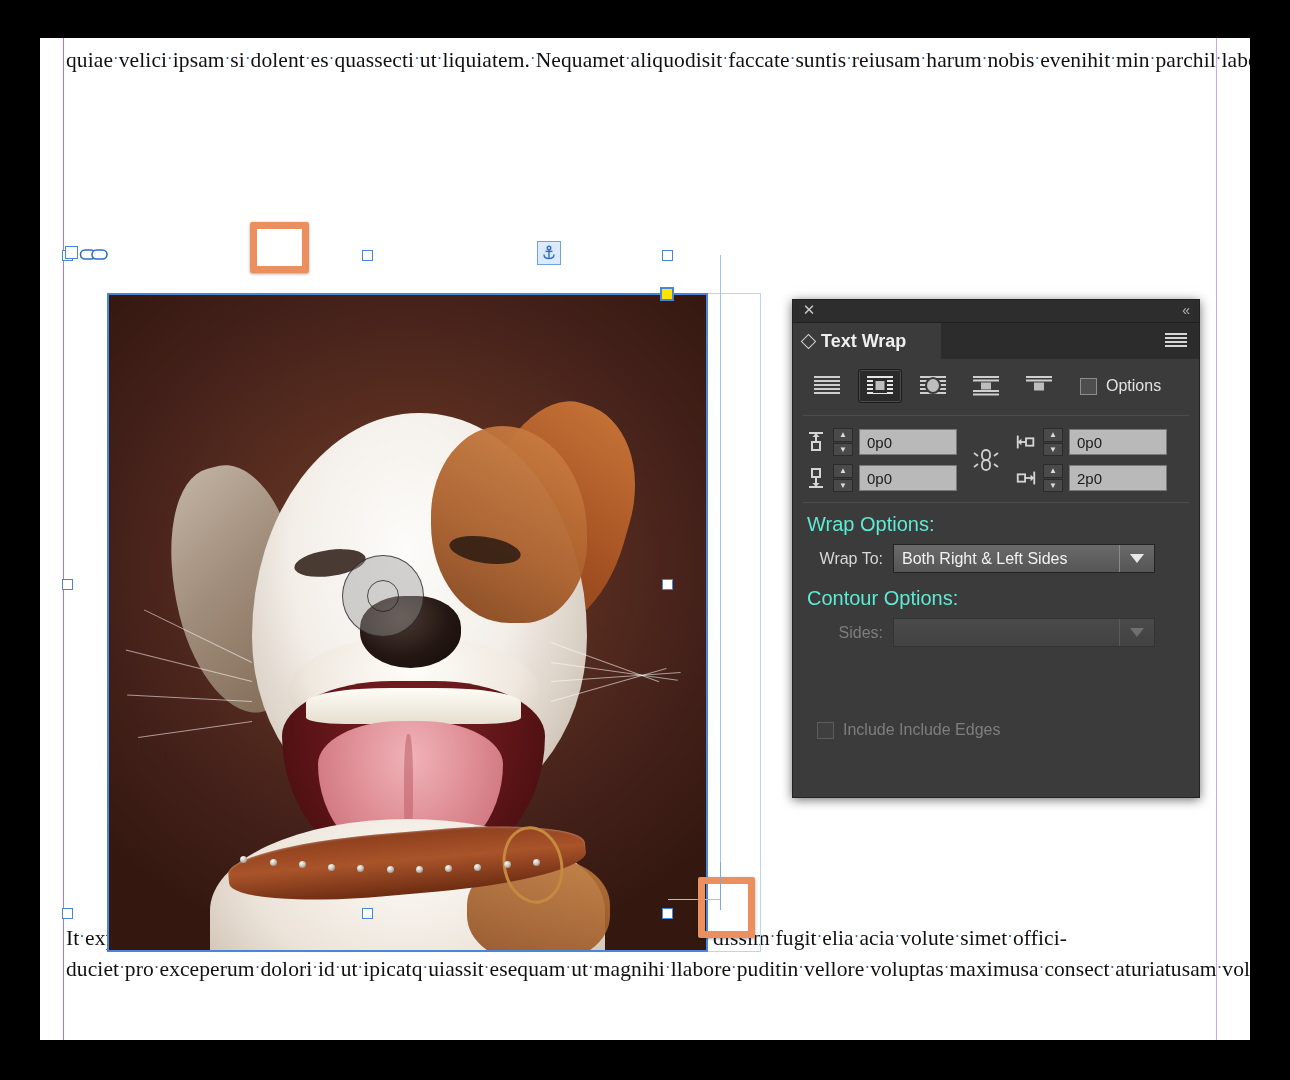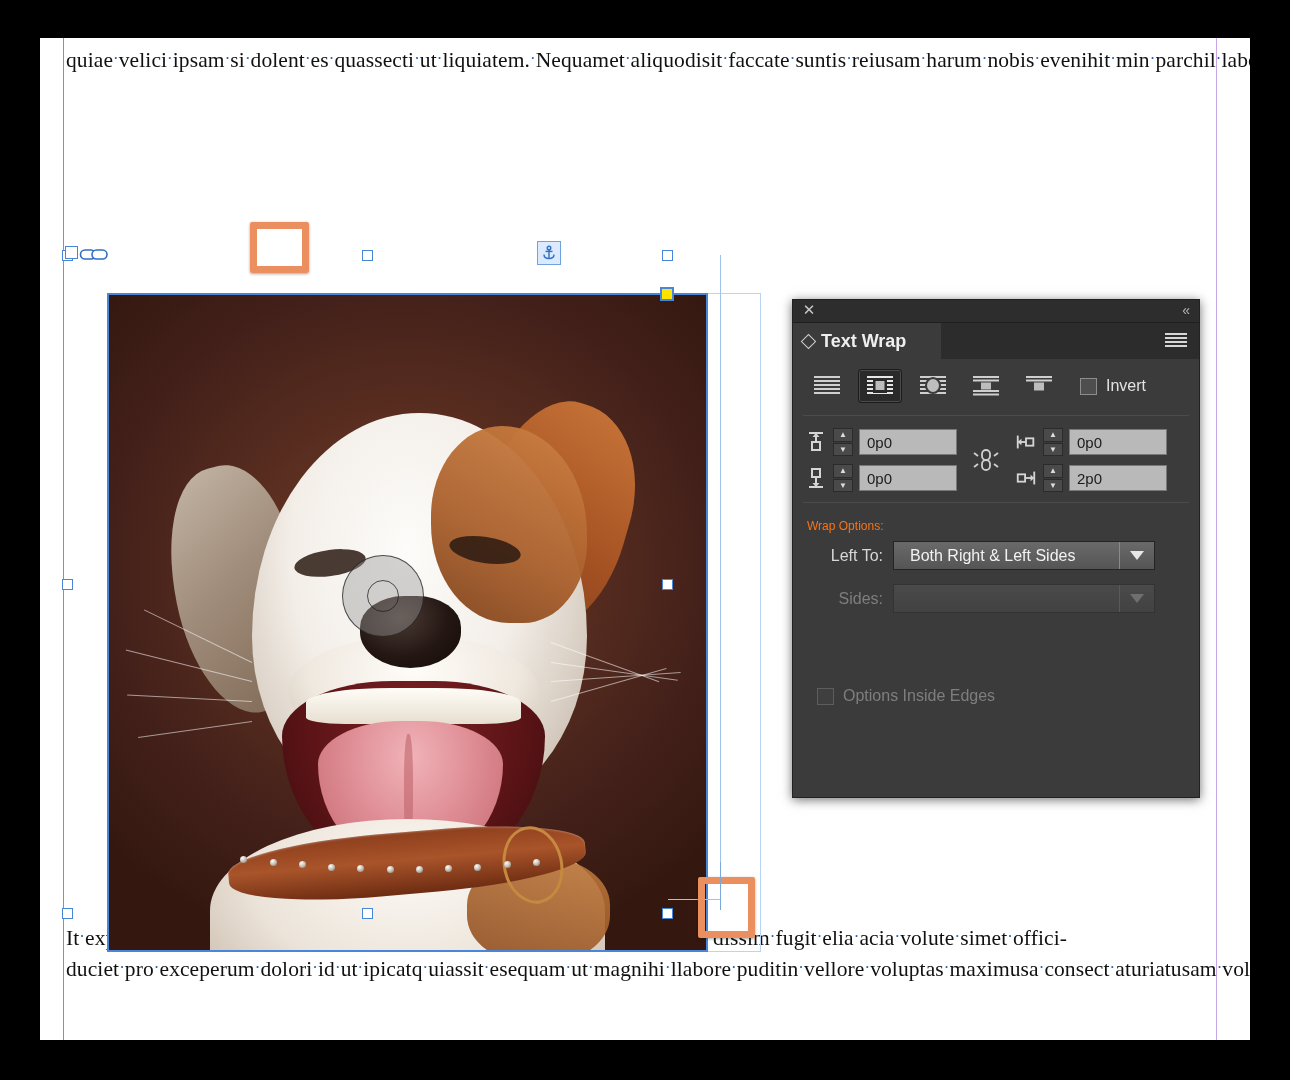--- a/index.html
+++ b/index.html
@@ -136,26 +136,26 @@
   .off-row{display:flex;align-items:center;gap:6px;}
   .off-icon{width:22px;height:26px;display:flex;align-items:center;justify-content:center;color:#d5d5d5;}
   .stepper{width:20px;height:28px;display:flex;flex-direction:column;gap:1px;}
   .stepper div{flex:1;background:#4a4a4a;border:1px solid #2b2b2b;display:flex;align-items:center;justify-content:center;
                font-size:8px;color:#ddd;box-sizing:border-box;}
   .numfield{width:98px;height:26px;background:#b9b9b9;border:1px solid #777;box-sizing:border-box;
             display:flex;align-items:center;padding-left:7px;color:#1b1b1b;font-size:15px;}
   .chain-mid{width:46px;display:flex;align-items:center;justify-content:center;}
 
   .wrap-opts{padding:10px 12px 0 12px;}
-  .sec-label{font-size:12px;color:#f97316;margin:6px 0 8px 2px;}
+  .sec-label{font-size:20px;color:#5eead4;margin:0 0 8px 2px;}
   .field-row{display:flex;align-items:center;gap:10px;margin-bottom:14px;}
   .field-lbl{font-size:16px;color:#d7d7d7;text-align:right;}
   .select{height:29px;background:linear-gradient(#6a6a6a,#555);border:1px solid #242424;
           box-sizing:border-box;display:flex;align-items:center;position:relative;color:#f2f2f2;font-size:16px;}
-  .select .val{padding-left:16px;}
+  .select .val{padding-left:8px;}
   .select .arrowbox{position:absolute;right:0;top:0;bottom:0;width:34px;border-left:1px solid #8a8a8a;
           display:flex;align-items:center;justify-content:center;}
   .select .arrow{width:0;height:0;border-left:7px solid transparent;border-right:7px solid transparent;border-top:9px solid #e8e8e8;}
   .select.disabled{background:linear-gradient(#4a4a4a,#424242);border-color:#333;color:#6f6f6f;}
   .select.disabled .arrow{border-top-color:#6f6f6f;}
   .select.disabled .arrowbox{border-left-color:#5a5a5a;}
   .dim-txt{color:#7e7e7e;}
   .inside-edges{display:flex;align-items:center;gap:9px;padding:60px 0 0 12px;}
 </style>
 </head>
@@ -329,21 +329,21 @@
             <g stroke="#cfcfcf" stroke-width="2">
               <line x1="2" y1="3" x2="28" y2="3"></line>
                 <line x1="2" y1="6.5" x2="28" y2="6.5"></line>
             </g>
             <rect x="10" y="8.5" width="10" height="8" fill="#bdbdbd"></rect>
           </svg>
         </div>
 
         <div class="invert-box">
           <span class="chk"></span>
-          <span class="invert-lbl">Invert</span>
+          <span class="invert-lbl">Options</span>
         </div>
       </div>
 
       <div class="sep"></div>
 
       <div class="offsets">
 
         <div class="off-col">
           <div class="off-row">
             <span class="off-icon">
@@ -425,40 +425,41 @@
           </div>
         </div>
       </div>
 
       <div class="sep"></div>
 
       <div class="wrap-opts">
         <div class="sec-label">Wrap Options:</div>
 
         <div class="field-row">
-          <span class="field-lbl" style="width:78px">Left To:</span>
+          <span class="field-lbl" style="width:78px">Wrap To:</span>
           <span class="select" style="width:262px">
             <span class="val">Both Right &amp; Left Sides</span>
             <span class="arrowbox">
                 <span class="arrow"></span>
               </span>
           </span>
         </div>
 
+        <div class="sec-label">Contour Options:</div>
 
         <div class="field-row">
           <span class="field-lbl dim-txt" style="width:78px">Sides:</span>
           <span class="select disabled" style="width:262px">
             <span class="val"></span>
             <span class="arrowbox">
                 <span class="arrow"></span>
               </span>
           </span>
         </div>
 
         <div class="inside-edges">
           <span class="chk dim"></span>
-          <span class="invert-lbl dim-txt">Options Inside Edges</span>
+          <span class="invert-lbl dim-txt">Include Include Edges</span>
         </div>
       </div>
     </div>
   </div>
 </div>
 
 </body></html>

